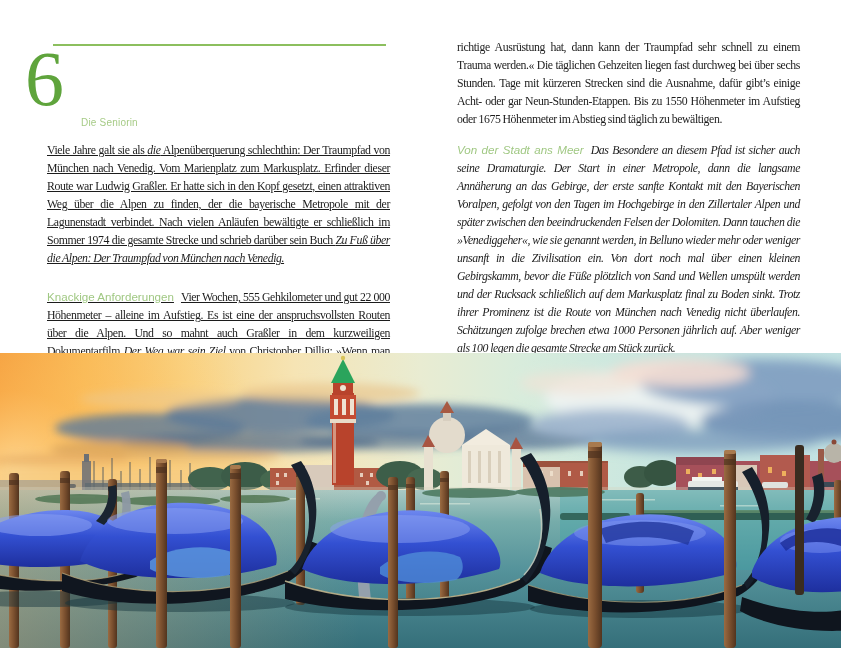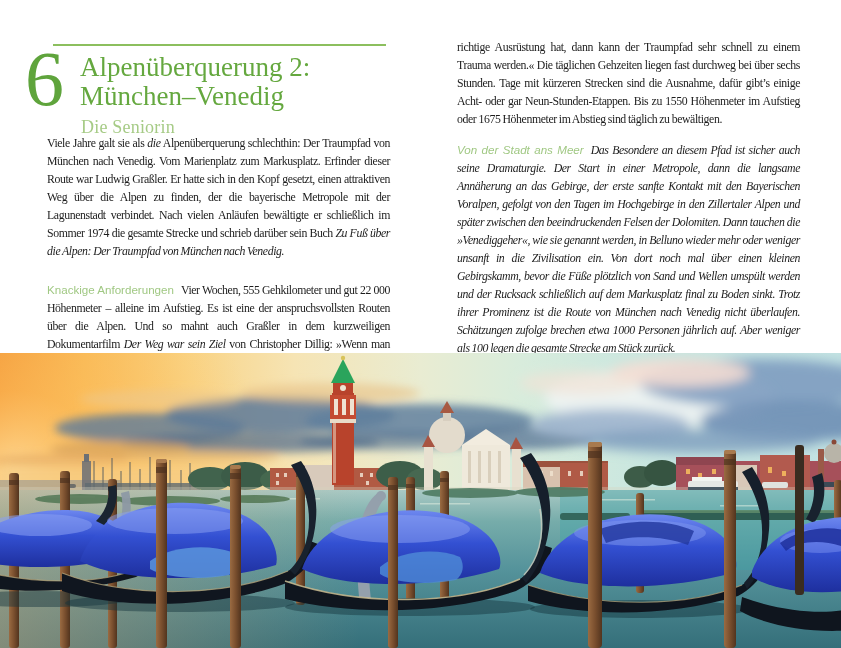--- a/index.html
+++ b/index.html
@@ -1,45 +1,44 @@
 <!DOCTYPE html>
 <html lang="de"><head>
 <meta charset="utf-8">
 <style>
   html,body{margin:0;padding:0;background:#ffffff;}
   .page{position:relative;width:841px;height:648px;background:#fff;overflow:hidden;
         font-family:"Liberation Serif",serif;color:#1c1c1c;}
   .rule{position:absolute;left:53px;top:44px;width:333px;height:2px;background:#8cbf5e;}
   .chapnum{position:absolute;left:25px;top:40px;font-size:78px;line-height:1;color:#5fa43c;}
   .title{position:absolute;left:80px;top:53px;font-size:27px;line-height:29px;color:#65a83f;font-weight:normal;margin:0;}
-  .subtitle{position:absolute;left:81px;top:117px;font-family:Liberation Serif, serif;
-            font-size:18px;color:#a6cb86;letter-spacing:.2px;}
+  .subtitle{position:absolute;left:81px;top:117px;font-family:Liberation Sans, sans-serif;
+            font-size:10px;color:#a6cb86;letter-spacing:.2px;}
   .col{position:absolute;width:343px;font-size:11.8px;line-height:18px;text-align:justify;
        letter-spacing:-0.4px;word-spacing:-0.5px;hyphens:auto;}
-  .col-left{left:47px;top:134px;}
+  .col-left{left:47px;top:141px;text-decoration:underline;}
   .col-right{left:457px;top:38px;}
   .col p{margin:0;}
   .col p + p{margin-top:21px;}
   .col-right p + p{margin-top:13px;font-style:italic;}
   .i{font-style:italic;}
   .lead{font-family:"Liberation Sans",sans-serif;color:#a0c883;font-size:11.6px;
         letter-spacing:0;margin-right:7px;}
   .caption{margin-top:9px;font-family:"Liberation Sans",sans-serif;font-size:11.5px;
            color:#6e6e6e;letter-spacing:.1px;text-align:left;}
   .photo{position:absolute;left:0;top:353px;width:841px;height:295px;overflow:hidden;}
   .photo svg{display:block;}
 </style>
 </head>
 <body>
 
 <div class="page">
 
   <div class="rule"></div>
   <div class="chapnum">6</div>
-  <h1 class="title"><span>Alpenüberquerung 2:</span><br><span>München–Venedig</span></h1>
   <div class="subtitle">Die Seniorin</div>
 
   <div class="col col-left">
     <p><span>Viele Jahre galt sie als </span><span class="i">die</span><span> Alpenüberquerung schlechthin: Der Traumpfad von München nach Venedig. Vom Marienplatz zum Markusplatz. Erfinder dieser Route war Ludwig Graßler. Er hatte sich in den Kopf gesetzt, einen attraktiven Weg über die Alpen zu finden, der die bayerische Metropole mit der Lagunenstadt verbindet. Nach vielen Anläufen bewältigte er schließlich im Sommer 1974 die gesamte Strecke und schrieb darüber sein Buch </span><span class="i">Zu Fuß über die Alpen: Der Traumpfad von München nach Venedig.</span></p>
     <p><span class="lead">Knackige Anforderungen</span><span>Vier Wochen, 555 Gehkilometer und gut 22 000 Höhenmeter – alleine im Aufstieg. Es ist eine der anspruchsvollsten Routen über die Alpen. Und so mahnt auch Graßler in dem kurzweiligen Dokumentarfilm </span><span class="i">Der Weg war sein Ziel</span><span> von Christopher Dillig: »Wenn man nicht die richtigen Voraussetzungen und Kondition mitbringt und nicht die</span></p>
   </div>
 
   <div class="col col-right">
     <p><span>richtige Ausrüstung hat, dann kann der Traumpfad sehr schnell zu einem Trauma werden.« Die täglichen Gehzeiten liegen fast durchweg bei über sechs Stunden. Tage mit kürzeren Strecken sind die Ausnahme, dafür gibt’s einige Acht- oder gar Neun-Stunden-Etappen. Bis zu 1550 Höhenmeter im Aufstieg oder 1675 Höhenmeter im Abstieg sind täglich zu bewältigen.</span></p>
     <p><span class="lead">Von der Stadt ans Meer</span><span>Das Besondere an diesem Pfad ist sicher auch seine Dramaturgie. Der Start in einer Metropole, dann die langsame Annäherung an das Gebirge, der erste sanfte Kontakt mit den Bayerischen Voralpen, gefolgt von den Tagen im Hochgebirge in den Zillertaler Alpen und später zwischen den beeindruckenden Felsen der Dolomiten. Dann tauchen die »Venediggeher«, wie sie genannt werden, in Belluno wieder mehr oder weniger unsanft in die Zivilisation ein. Von dort noch mal über einen kleinen Gebirgskamm, bevor die Füße plötzlich von Sand und Wellen umspült werden und der Rucksack schließlich auf dem Markusplatz final zu Boden sinkt. Trotz ihrer Prominenz ist die Route von München nach Venedig nicht überlaufen. Schätzungen zufolge brechen etwa 1000 Personen jährlich auf. Aber weniger als 100 legen die gesamte Strecke am Stück zurück.</span></p>

